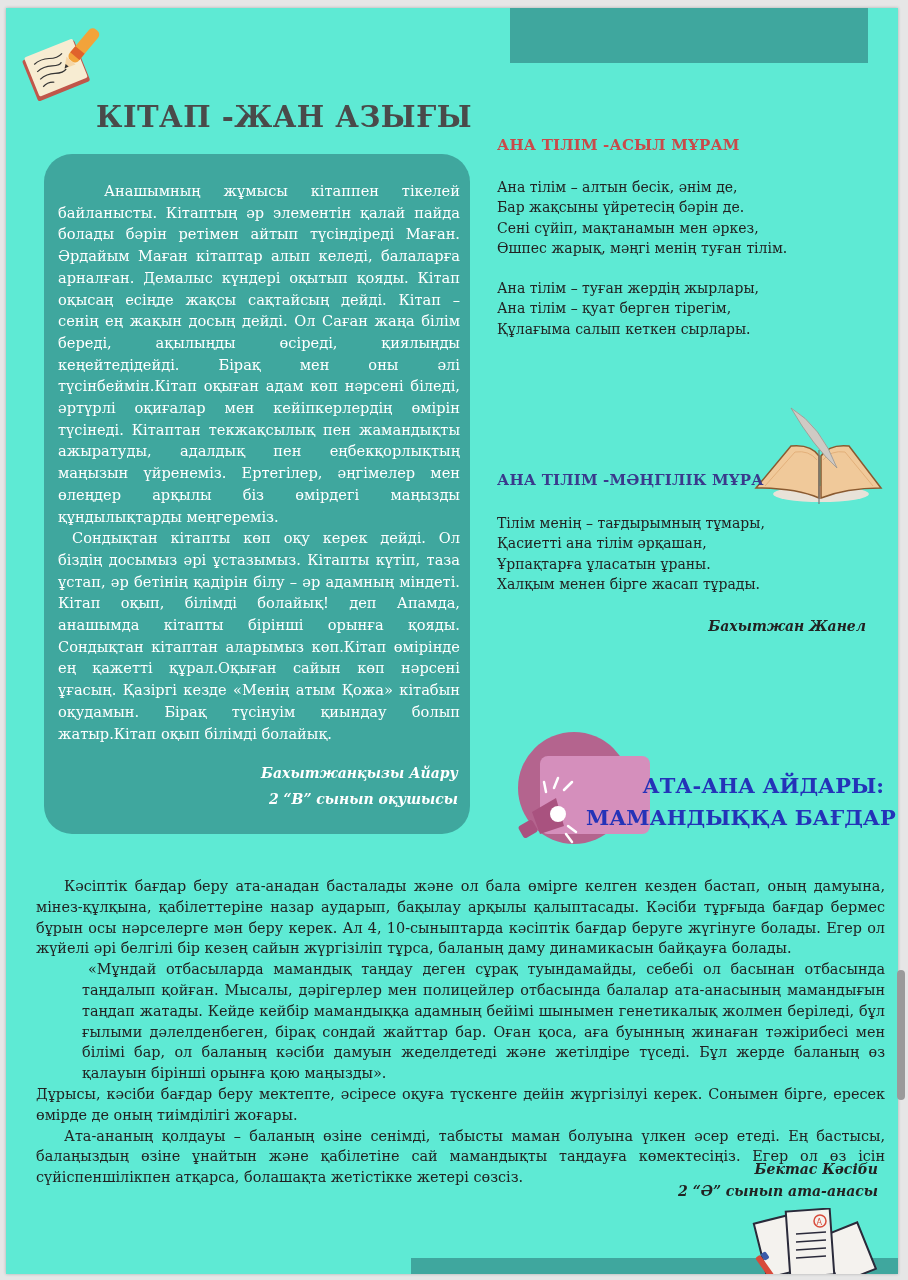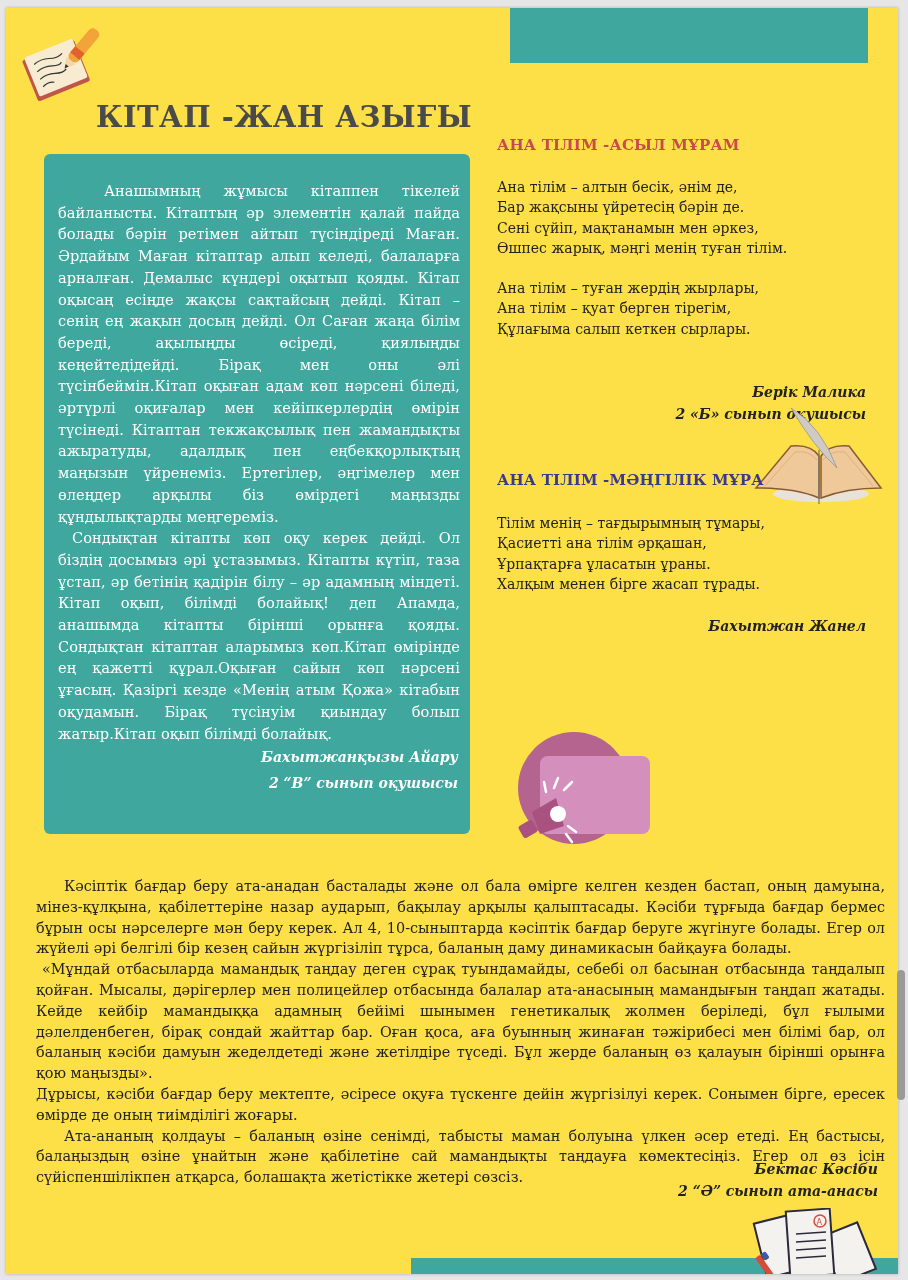--- a/index.html
+++ b/index.html
@@ -1,42 +1,42 @@
 <!DOCTYPE html>
 <html><head>
 <meta charset="utf-8">
 <style>
   html, body { margin:0; padding:0; }
   body { width:908px; height:1280px; background:#e6e6e6; position:relative; overflow:hidden;
          font-family:"DejaVu Serif", "Liberation Serif", serif; color:#222; }
-  .page { position:absolute; left:6px; top:8px; width:892px; height:1266px; background:#fde047;
+  .page { position:absolute; left:6px; top:8px; width:892px; height:1266px; background:#5eead4;
           box-shadow:0 0 3px rgba(0,0,0,0.25); overflow:hidden; }
   .top-bar { position:absolute; left:504px; top:0; width:358px; height:55px; background:#3fa79e; }
   .bottom-bar { position:absolute; left:405px; top:1250px; width:487px; height:18px; background:#3fa79e; }
   .scrollbar { position:absolute; left:897px; top:970px; width:8px; height:130px; background:#9a9a9a; border-radius:4px; }
   .main-title { position:absolute; left:90px; top:92px; font-size:29px; font-weight:bold; color:#4a4a4a;
                 font-family:"DejaVu Serif", serif; letter-spacing:0.5px; white-space:nowrap; }
   .teal-box { position:absolute; left:38px; top:146px; width:426px; height:680px; background:#3fa79e;
-              border-radius:6px; color:#fff; box-sizing:border-box; padding:26px 10px 0 14px; }
+              border-radius:28px; color:#fff; box-sizing:border-box; padding:26px 10px 0 14px; }
   .teal-box p { margin:0; font-size:14.6px; line-height:21.7px; text-align:justify; font-family:"DejaVu Serif", serif; }
   .teal-box .ind1 { text-indent:46px; }
   .teal-box .ind2 { text-indent:14px; }
   .sig { text-align:right; font-style:italic; font-weight:bold; font-size:14px; line-height:22px; }
-  .teal-box .sig { margin-top:2px; padding-right:2px; }
+  .teal-box .sig { margin-top:18px; padding-right:2px; }
   .poem-title { position:absolute; font-weight:bold; font-size:15px; letter-spacing:0.2px; white-space:nowrap; }
   .poem { position:absolute; font-size:14px; line-height:20.3px; white-space:nowrap; }
   .poem .stanza { margin-bottom:20px; }
   .rsig { position:absolute; right:32px; width:300px; }
   .section-title { position:absolute; left:580px; top:762px; color:#2433b8; font-weight:bold; font-size:21px;
                    line-height:32px; text-align:right; width:298px; white-space:nowrap; }
   .article { position:absolute; left:30px; top:868px; width:849px; font-size:14.4px; line-height:20.8px;
              text-align:justify; }
   .article p { margin:0; }
   .article .ind { text-indent:28px; }
-  .article .ind2 { text-indent:6px; }
+  .article .ind2 { text-indent:6px;margin-left:46px; }
   .icon { position:absolute; }
 </style>
 </head>
 <body>
 
 <div class="page">
 
   <div class="top-bar"></div>
 
   <svg class="icon" style="left:12px;top:12px" width="85" height="85" viewBox="0 0 85 85">
@@ -72,24 +72,20 @@
       <div>Бар жақсыны үйретесің бәрін де.</div>
       <div>Сені сүйіп, мақтанамын мен әркез,</div>
       <div>Өшпес жарық, мәңгі менің туған тілім.</div>
     </div>
     <div class="stanza">
       <div>Ана тілім – туған жердің жырлары,</div>
       <div>Ана тілім – қуат берген тірегім,</div>
       <div>Құлағыма салып кеткен сырлары.</div>
     </div>
   </div>
-  <div class="rsig" style="top:373px">
-    <div class="sig">Берік Малика</div>
-    <div class="sig">2 «Б» сынып оқушысы</div>
-  </div>
 
   <svg class="icon" style="left:745px;top:398px" width="135" height="105" viewBox="0 0 135 105">
     <ellipse cx="70" cy="88" rx="48" ry="8" fill="#e8e2d8"></ellipse>
     <path d="M5 82 L40 40 Q60 38 68 50 L68 92 Q45 82 5 82 Z" fill="#f0c99a" stroke="#8a5a30" stroke-width="1.5"></path>
     <path d="M130 82 L98 40 Q78 38 70 50 L70 92 Q95 82 130 82 Z" fill="#f0c99a" stroke="#8a5a30" stroke-width="1.5"></path>
     <path d="M14 80 L44 46 Q58 44 66 54" fill="none" stroke="#e3b07a" stroke-width="1"></path>
     <path d="M122 80 L94 46 Q80 44 72 54" fill="none" stroke="#e3b07a" stroke-width="1"></path>
     <path d="M40 2 Q70 20 86 62 Q62 40 40 2 Z" fill="#cfcac4" stroke="#9a948e" stroke-width="0.8"></path>
     <line x1="68" y1="44" x2="68" y2="98" stroke="#777" stroke-width="1.2"></line>
   </svg>
@@ -112,20 +108,24 @@
     <rect x="34" y="26" width="110" height="78" rx="8" fill="#d58fbc"></rect>
     <g fill="#a9527f">
       <rect x="14" y="92" width="16" height="14" rx="3" transform="rotate(-30 22 99)"></rect>
       <polygon points="26,82 50,68 58,96 34,104"></polygon>
     </g>
     <circle cx="52" cy="84" r="8" fill="#fff"></circle>
     <path d="M48 58 l4 -10 M58 60 l8 -8 M40 62 l-2 -10" stroke="#fff" stroke-width="2.5" stroke-linecap="round"></path>
     <path d="M62 96 l8 6 M60 104 l6 8" stroke="#fff" stroke-width="2.5" stroke-linecap="round"></path>
   </svg>
 
+  <div class="section-title">
+    <div>АТА-АНА АЙДАРЫ:</div>
+    <div>МАМАНДЫҚҚА БАҒДАР</div>
+  </div>
 
   <div class="article">
     <p class="ind">Кәсіптік бағдар беру ата-анадан басталады және ол бала өмірге келген кезден бастап, оның дамуына, мінез-құлқына, қабілеттеріне назар аударып, бақылау арқылы қалыптасады. Кәсіби тұрғыда бағдар бермес бұрын осы нәрселерге мән беру керек. Ал 4, 10-сыныптарда кәсіптік бағдар беруге жүгінуге болады. Егер ол жүйелі әрі белгілі бір кезең сайын жүргізіліп тұрса, баланың даму динамикасын байқауға болады.</p>
     <p class="ind2">«Мұндай отбасыларда мамандық таңдау деген сұрақ туындамайды, себебі ол басынан отбасында таңдалып қойған. Мысалы, дәрігерлер мен полицейлер отбасында балалар ата-анасының мамандығын таңдап жатады. Кейде кейбір мамандыққа адамның бейімі шынымен генетикалық жолмен беріледі, бұл ғылыми дәлелденбеген, бірақ сондай жайттар бар. Оған қоса, аға буынның жинаған тәжірибесі мен білімі бар, ол баланың кәсіби дамуын жеделдетеді және жетілдіре түседі. Бұл жерде баланың өз қалауын бірінші орынға қою маңызды».</p>
     <p>Дұрысы, кәсіби бағдар беру мектепте, әсіресе оқуға түскенге дейін жүргізілуі керек. Сонымен бірге, ересек өмірде де оның тиімділігі жоғары.</p>
     <p class="ind">Ата-ананың қолдауы – баланың өзіне сенімді, табысты маман болуына үлкен әсер етеді. Ең бастысы, балаңыздың өзіне ұнайтын және қабілетіне сай мамандықты таңдауға көмектесіңіз. Егер ол өз ісін сүйіспеншілікпен атқарса, болашақта жетістікке жетері сөзсіз.</p>
   </div>
   <div class="rsig" style="top:1150px;right:20px">
     <div class="sig">Бектас Кәсіби</div>
     <div class="sig">2 “Ә” сынып ата-анасы</div>

